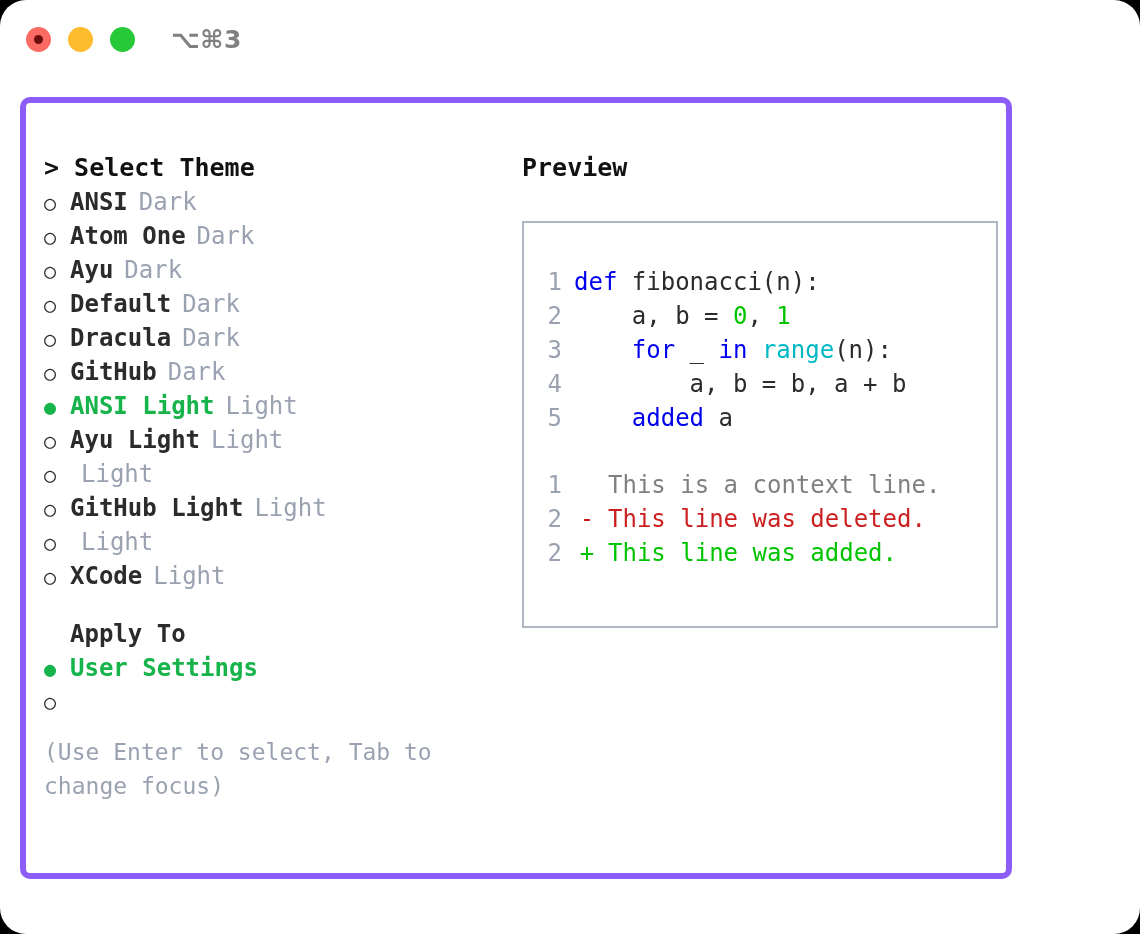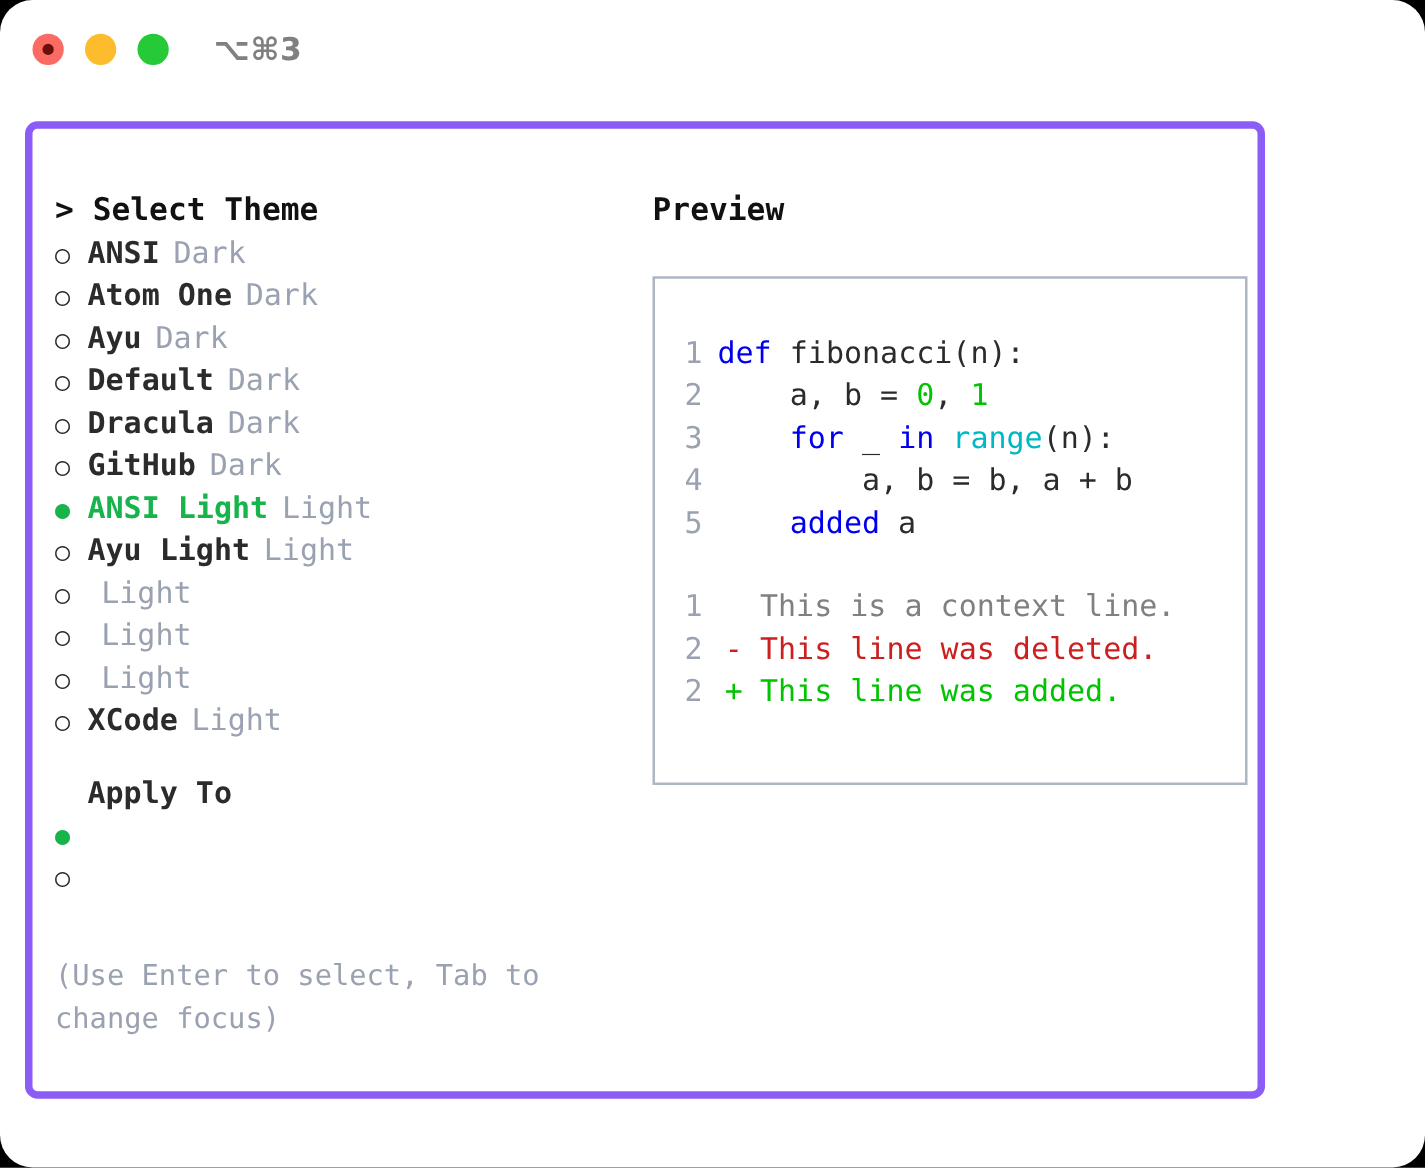--- a/index.html
+++ b/index.html
@@ -137,21 +137,21 @@
   .apply-title {
     font-size: 24px;
     color: #2b2b2b;
     font-weight: bold;
     line-height: 34px;
     padding-left: 26px;
     white-space: pre;
   }
 
   .hint {
-    margin-top: 45px;
+    margin-top: 16px;
     font-size: 23px;
     color: #9aa2b1;
     line-height: 34px;
     width: 410px;
   }
 
   
   .right-col {
     position: absolute;
     left: 496px;
@@ -248,29 +248,29 @@
         <div class="theme-list" id="theme-list">
             <div class="row"><span class="bullet">○</span><span class="row-name">ANSI</span><span class="row-kind">Dark</span></div>
             <div class="row"><span class="bullet">○</span><span class="row-name">Atom One</span><span class="row-kind">Dark</span></div>
             <div class="row"><span class="bullet">○</span><span class="row-name">Ayu</span><span class="row-kind">Dark</span></div>
             <div class="row"><span class="bullet">○</span><span class="row-name">Default</span><span class="row-kind">Dark</span></div>
             <div class="row"><span class="bullet">○</span><span class="row-name">Dracula</span><span class="row-kind">Dark</span></div>
             <div class="row"><span class="bullet">○</span><span class="row-name">GitHub</span><span class="row-kind">Dark</span></div>
             <div class="row selected"><span class="bullet on">●</span><span class="row-name">ANSI Light</span><span class="row-kind">Light</span></div>
             <div class="row"><span class="bullet">○</span><span class="row-name">Ayu Light</span><span class="row-kind">Light</span></div>
             <div class="row"><span class="bullet">○</span><span class="row-kind">Light</span></div>
-            <div class="row"><span class="bullet">○</span><span class="row-kind">Light</span></div>
+            <div class="row"><span class="bullet">○</span><span class="row-name">GitHub Light</span><span class="row-kind">Light</span></div>
             <div class="row"><span class="bullet">○</span><span class="row-kind">Light</span></div>
             <div class="row"><span class="bullet">○</span><span class="row-name">XCode</span><span class="row-kind">Light</span></div>
           </div>
 
         <div class="apply-block">
           <div class="apply-title">Apply To</div>
           <div id="apply-list">
-              <div class="row selected"><span class="bullet on">●</span></div>
+              <div class="row selected"><span class="bullet on">●</span><span class="row-name">User Settings</span></div>
               <div class="row"><span class="bullet">○</span></div>
             </div>
         </div>
 
         <div class="hint">(Use Enter to select, Tab to change focus)</div>
       </div>
 
       <div class="right-col">
         <div class="preview-title">Preview</div>
 

